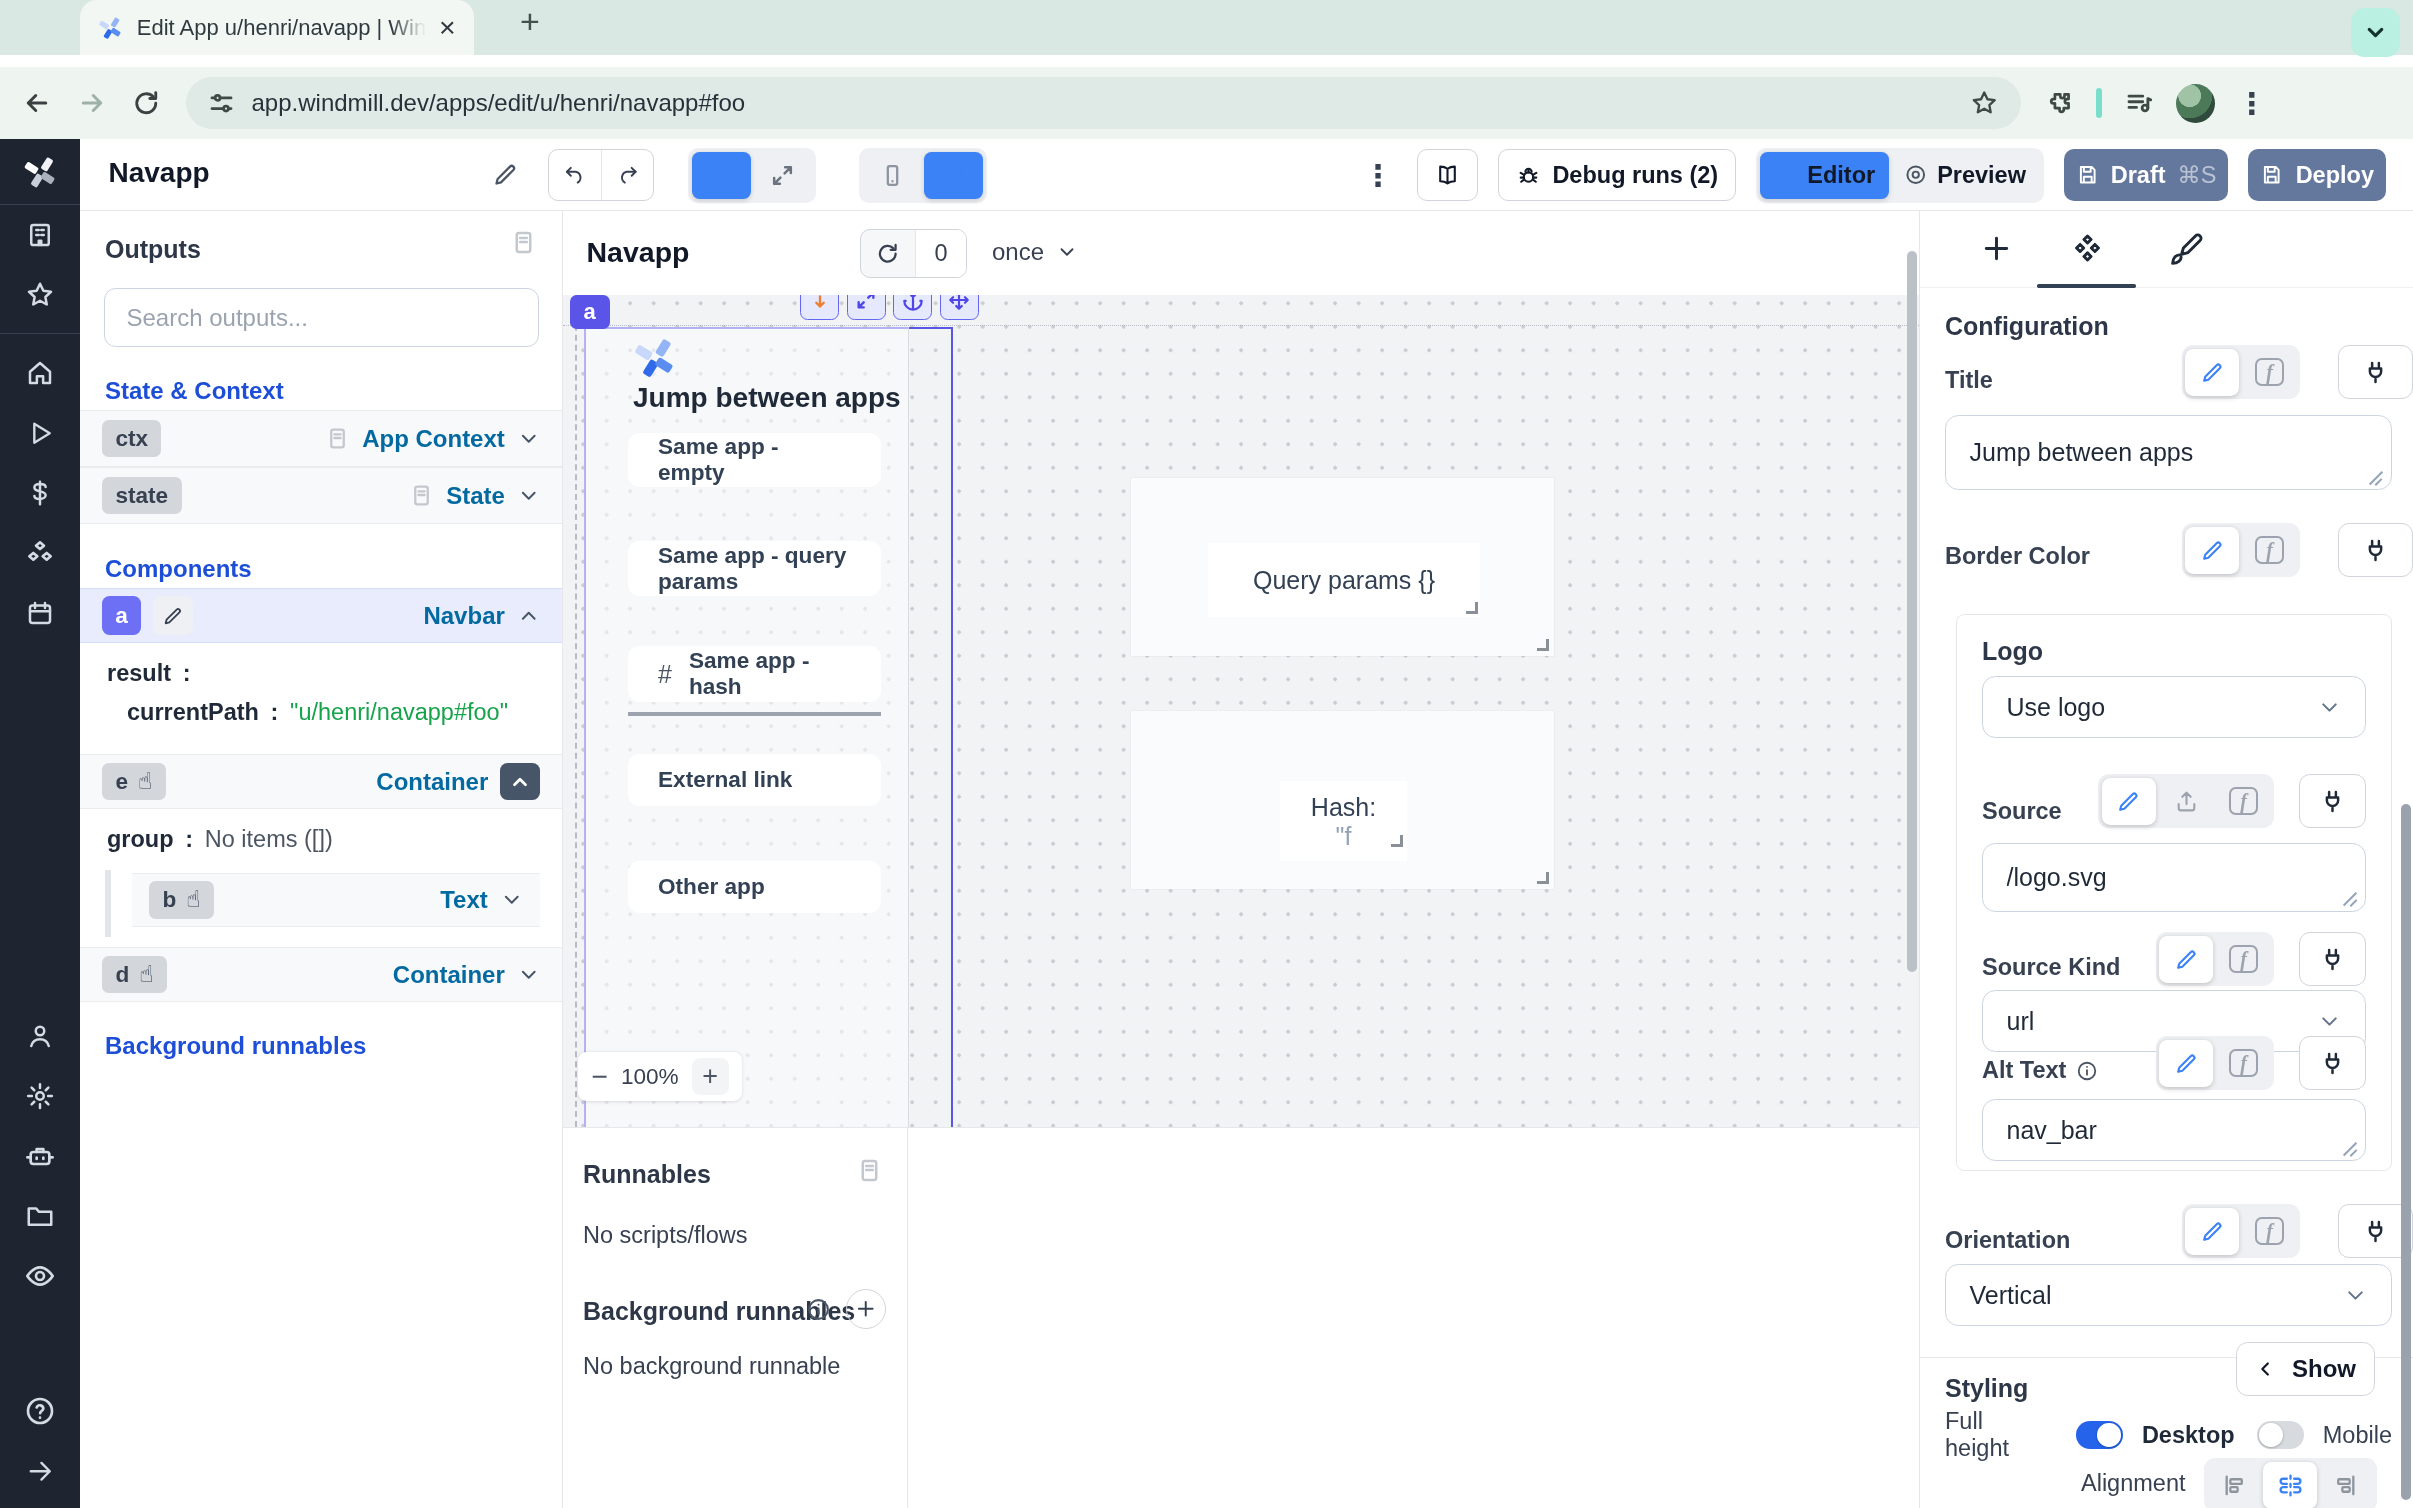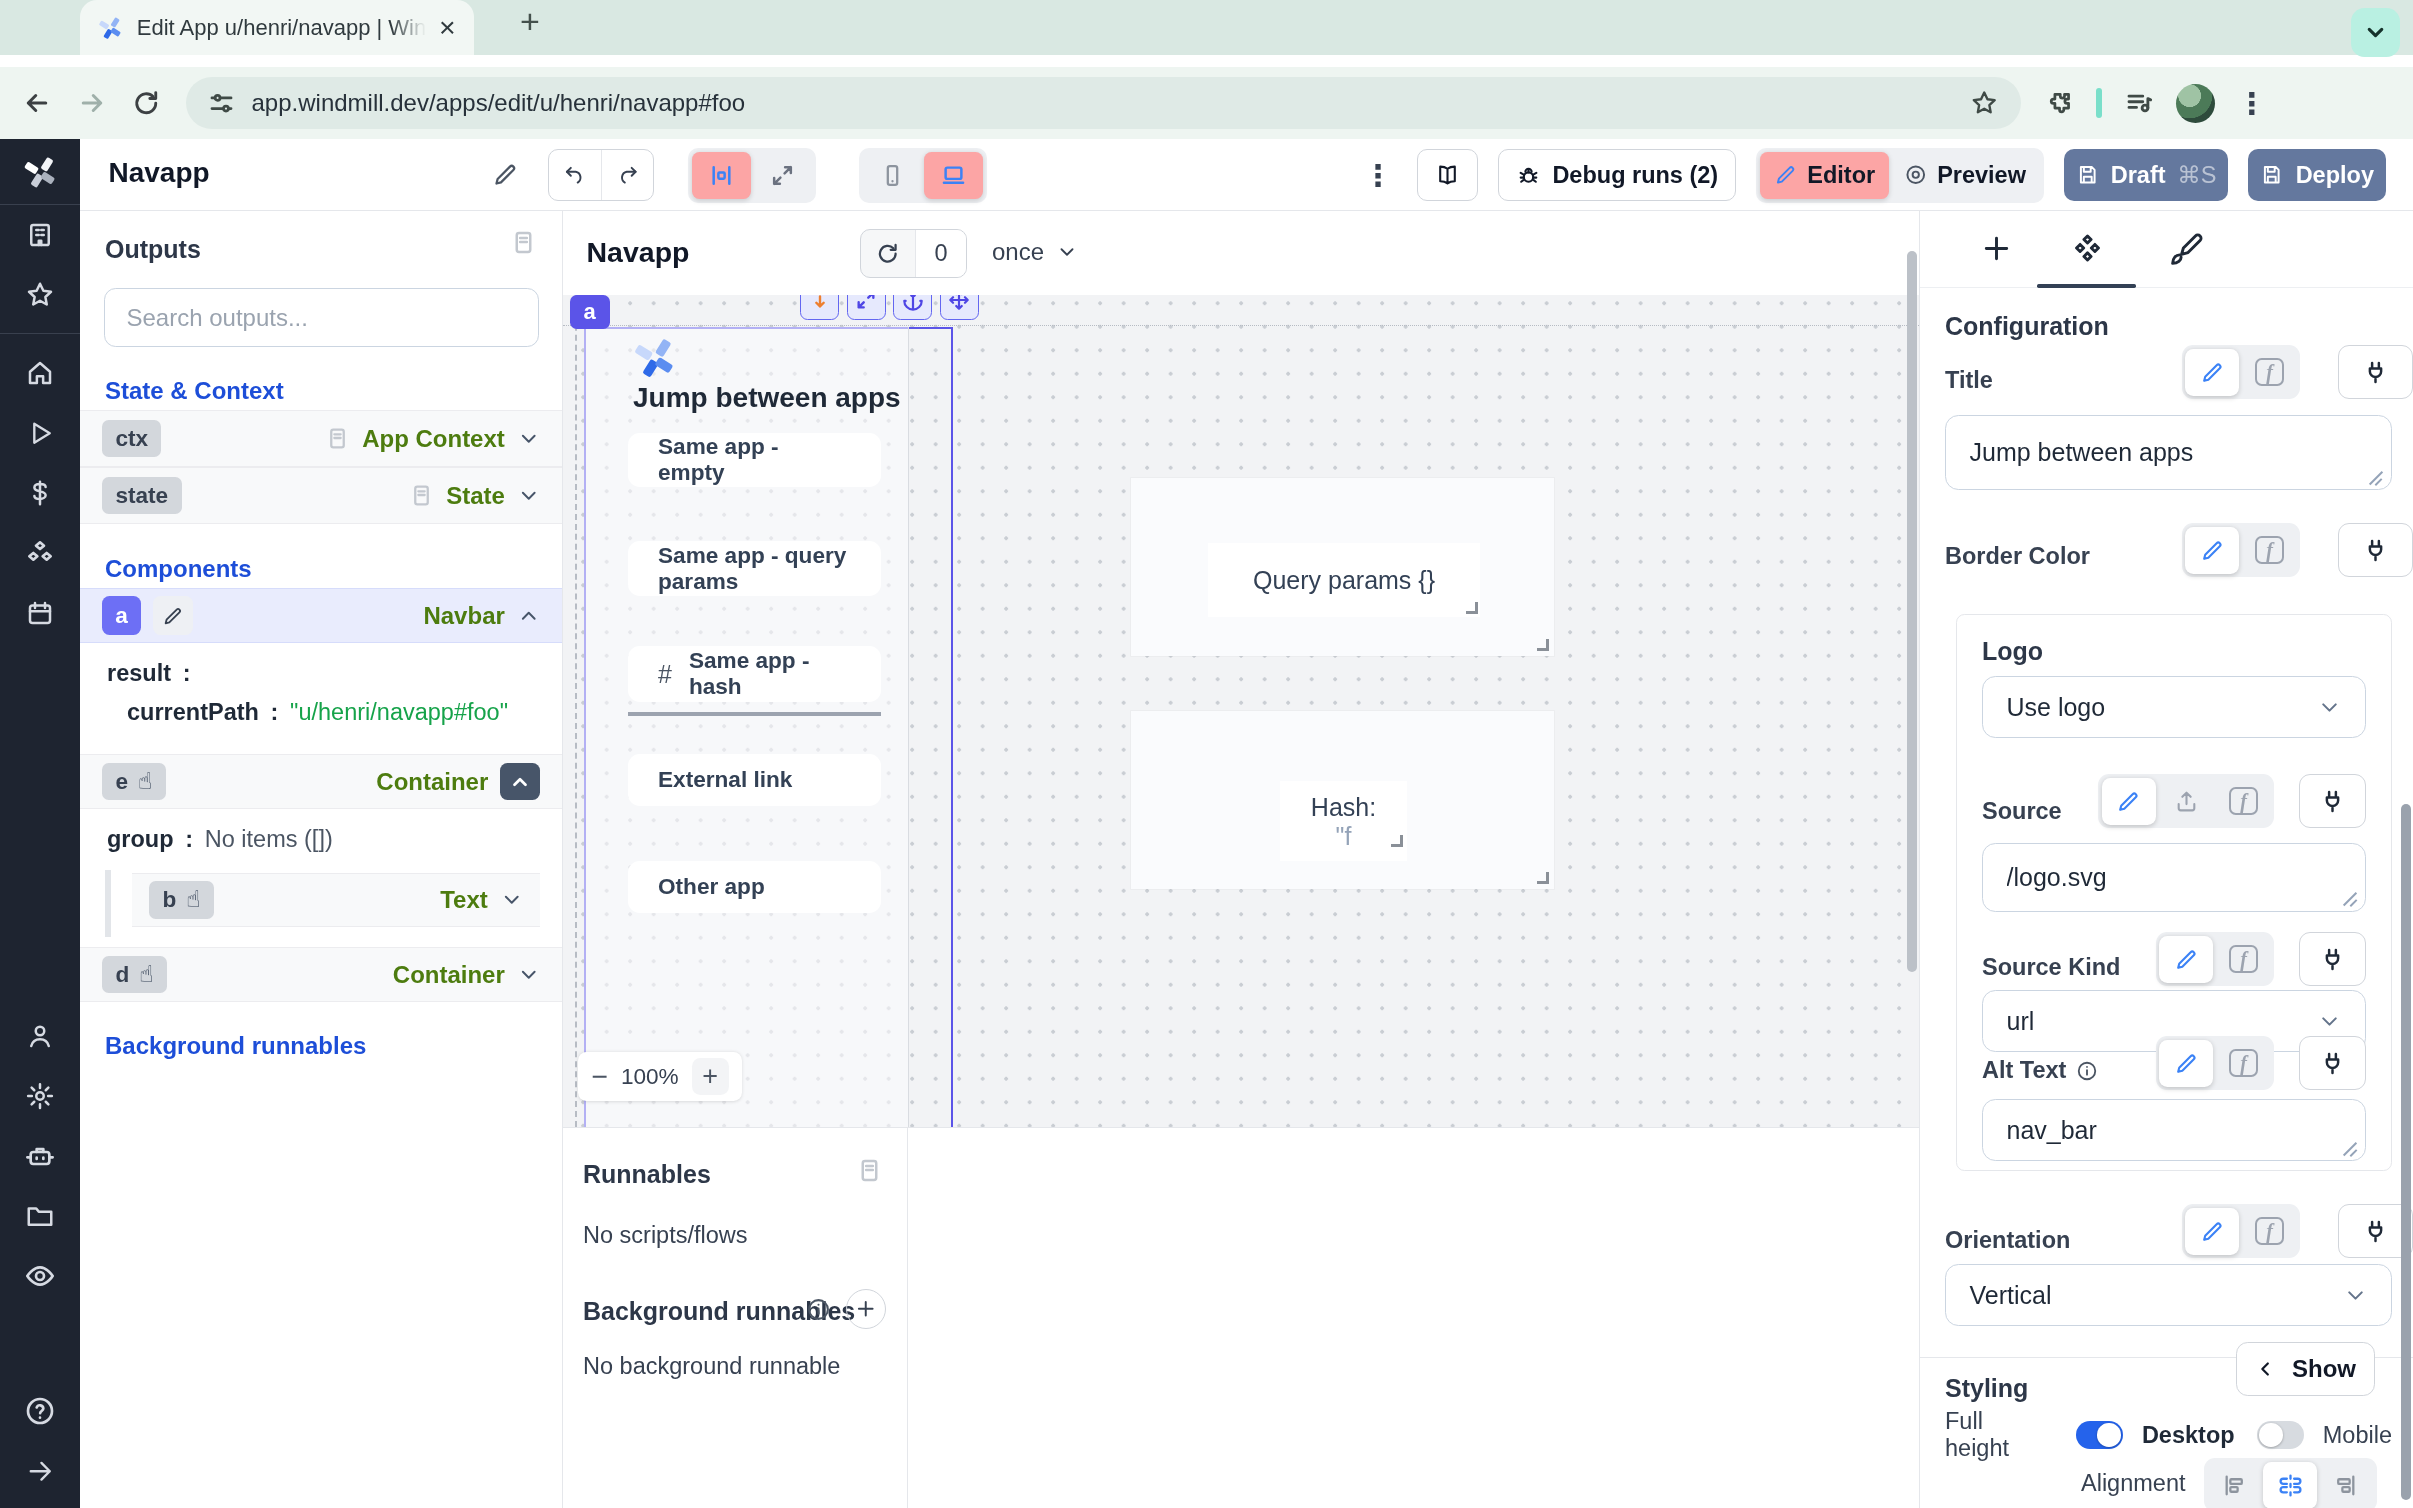--- a/index.html
+++ b/index.html
@@ -47,21 +47,21 @@
   
   #appbar{position:absolute;left:80px;right:0;top:0;height:72px;background:#fff;border-bottom:0.8px solid var(--bd2)}
   .ab-title{position:absolute;left:28.5px;top:18.4px;font-size:28px;font-weight:700;color:#111827}
   .ab-pencil{position:absolute;left:412px;top:22px;color:#4b5563}
   .seg-wrap{position:absolute;top:9.2px;height:54px;display:flex;align-items:center}
   .btn-group{border:0.8px solid var(--bd);border-radius:10px;display:flex;height:52px;background:#fff;overflow:hidden}
   .btn-group>div{width:52px;display:grid;place-items:center;color:#374151}
   .btn-group>div+div{border-left:0.8px solid var(--bd2)}
   .pillgroup{background:#eef0f3;border-radius:10px;height:55px;display:flex;align-items:center;padding:0 4.2px;gap:1.7px}
   .pillbtn{height:47px;min-width:59px;border-radius:7.5px;display:flex;align-items:center;justify-content:center;gap:10px;padding:0 13.4px;color:#6b7280}
-  .pillbtn.on{background:#fca5a5;box-shadow:0 1.7px 5px rgba(0,0,0,.15);color:var(--pen)}
+  .pillbtn.on{background:#3b82f6;box-shadow:0 1.7px 5px rgba(0,0,0,.15);color:var(--pen)}
   .ab-right{position:absolute;right:27px;top:9.2px;height:54px;display:flex;align-items:center;gap:20px}
   .kebab{font-size:30px;color:#374151;letter-spacing:0;margin-right:3.4px;font-weight:700}
   .sqbtn{height:52px;min-width:59px;border:0.8px solid var(--bd);border-radius:10px;background:#fff;
     display:flex;align-items:center;justify-content:center;gap:11.7px;padding:0 17px;color:#111827;font-size:23.5px;font-weight:700}
   .slate{height:52px;border-radius:10px;background:var(--slatebtn);color:#fff;display:flex;align-items:center;
     gap:11.7px;padding:0 12px;font-size:23.5px;font-weight:700}
   .slate .kbd{color:rgba(255,255,255,.55);font-weight:400}
   .segtext{font-size:23.5px;font-weight:700;color:#111827}
 
   
@@ -70,21 +70,21 @@
   .lp-sub{font-size:24px;font-weight:700;color:#1d4ed8}
   .search{position:absolute;left:23.5px;right:23.5px;top:77px;height:59px;border:0.8px solid #cbd5e1;border-radius:11.7px;
     font-size:24px;color:#374151;padding:0 22px;outline:none;background:#fff;font-family:inherit}
   .search::placeholder{color:#9aa3af}
   .lrow{position:absolute;left:0;right:0;height:57px;background:#f8f9fa;border-top:0.8px solid #ececef;
     border-bottom:0.8px solid #ececef;display:flex;align-items:center;padding:0 22px;gap:11.7px}
   .badge{background:#d3d7dc;border-radius:6.7px;padding:5.9px 13.4px;font-size:22.6px;font-weight:700;color:#374151;
     display:flex;align-items:center;gap:10px}
   .hand{font-family:"DejaVu Sans",sans-serif;font-size:23.5px;color:#334155;line-height:1}
   .lrow .grow{flex:1}
-  .rowtype{font-size:24px;font-weight:700;color:#4d7c0f}
+  .rowtype{font-size:24px;font-weight:700;color:#0369a1}
   .chev{color:#475569}
   .docic{color:#c3c8cf}
   .comp-a{background:#e9ecfd;border-color:#d6dcfb}
   .abadge{width:39px;height:39px;border-radius:7.5px;background:#6d6ff5;color:#fff;display:grid;place-items:center;
     font-size:22.6px;font-weight:700}
   .pencilchip{width:40px;height:39px;border-radius:7.5px;background:#eef0f4;display:grid;place-items:center;color:#374151}
   .kv{font-size:23.5px;color:#1f2937}
   .kv b{font-weight:700}
   .kv .colon{margin:0 11.7px;font-weight:700}
   .green{color:var(--green)}

